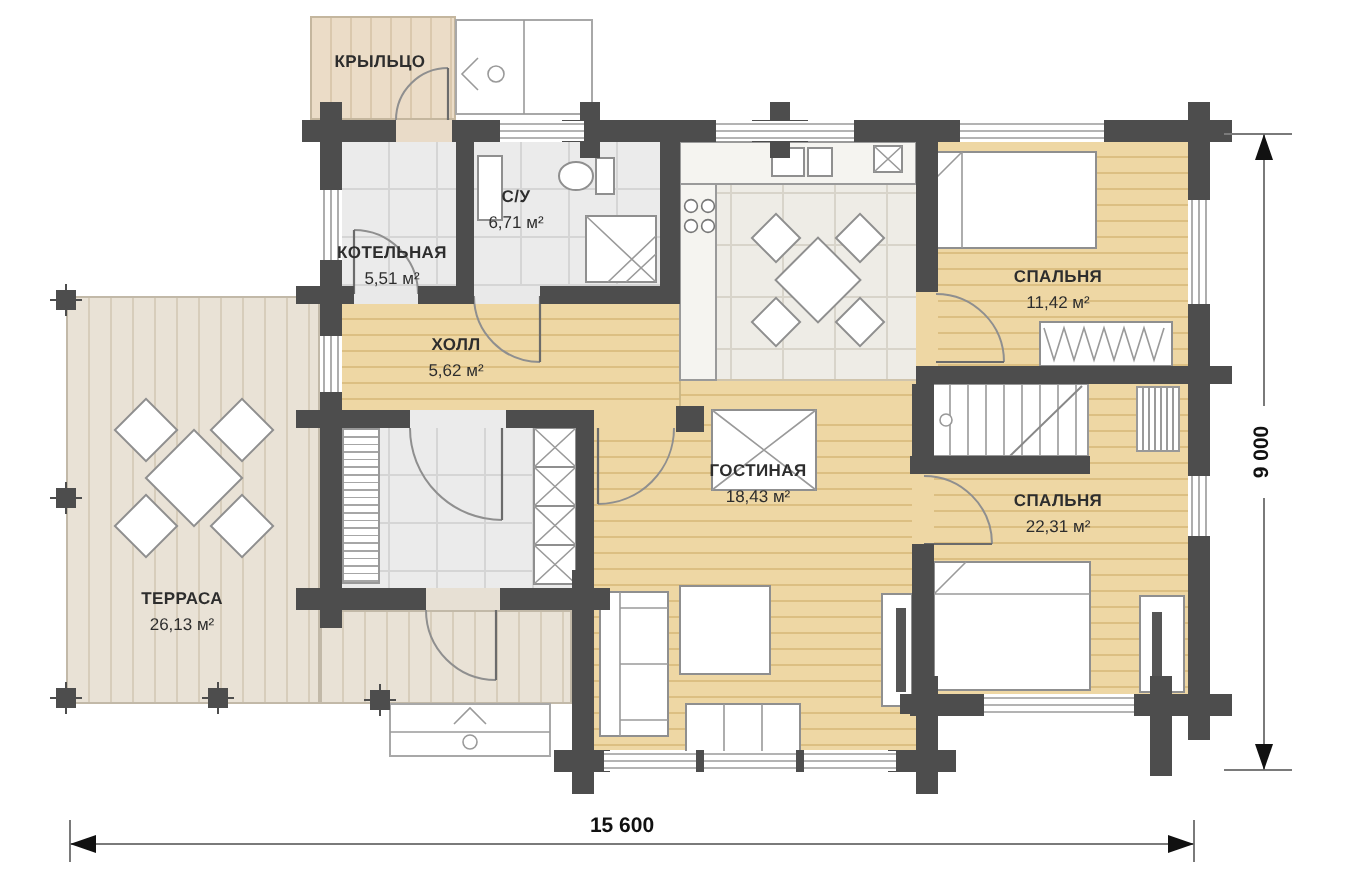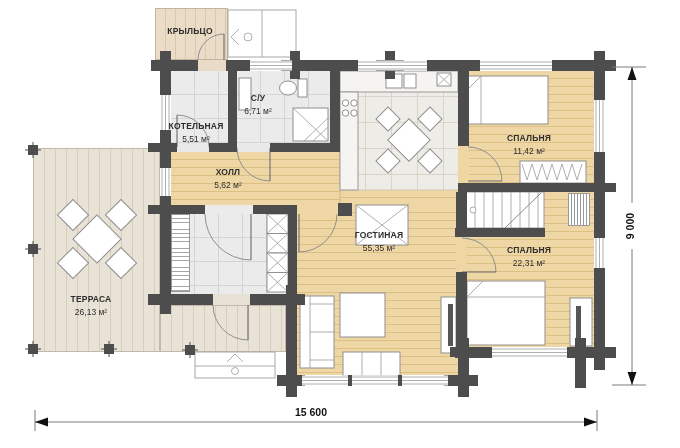--- a/index.html
+++ b/index.html
@@ -314,21 +314,21 @@
   <div class="rlabel" style="left:529px;top:145px;">
     <span class="rname">СПАЛЬНЯ</span>
     <span class="rarea">11,42 м²</span>
   </div>
   <div class="rlabel" style="left:228px;top:179px;">
     <span class="rname">ХОЛЛ</span>
     <span class="rarea">5,62 м²</span>
   </div>
   <div class="rlabel" style="left:379px;top:242px;">
     <span class="rname">ГОСТИНАЯ</span>
-    <span class="rarea">55,35 м²</span>
+    <span class="rarea">18,43 м²</span>
   </div>
   <div class="rlabel" style="left:529px;top:257px;">
     <span class="rname">СПАЛЬНЯ</span>
     <span class="rarea">22,31 м²</span>
   </div>
   <div class="rlabel" style="left:91px;top:306px;text-align:center;">
     <span class="rname">ТЕРРАСА</span>
     <span class="rarea">26,13 м²</span>
   </div>
 

